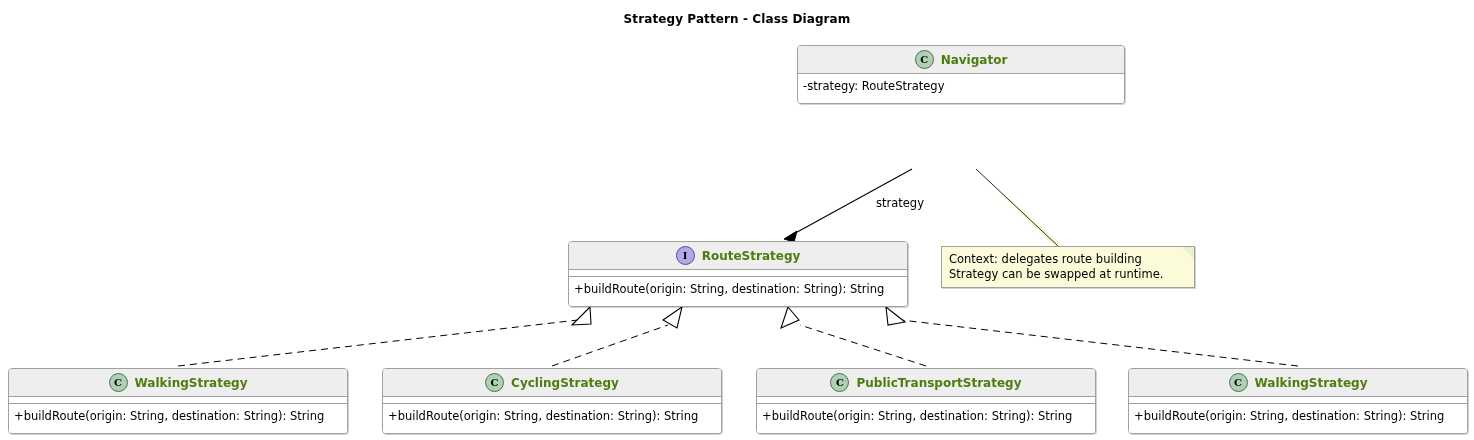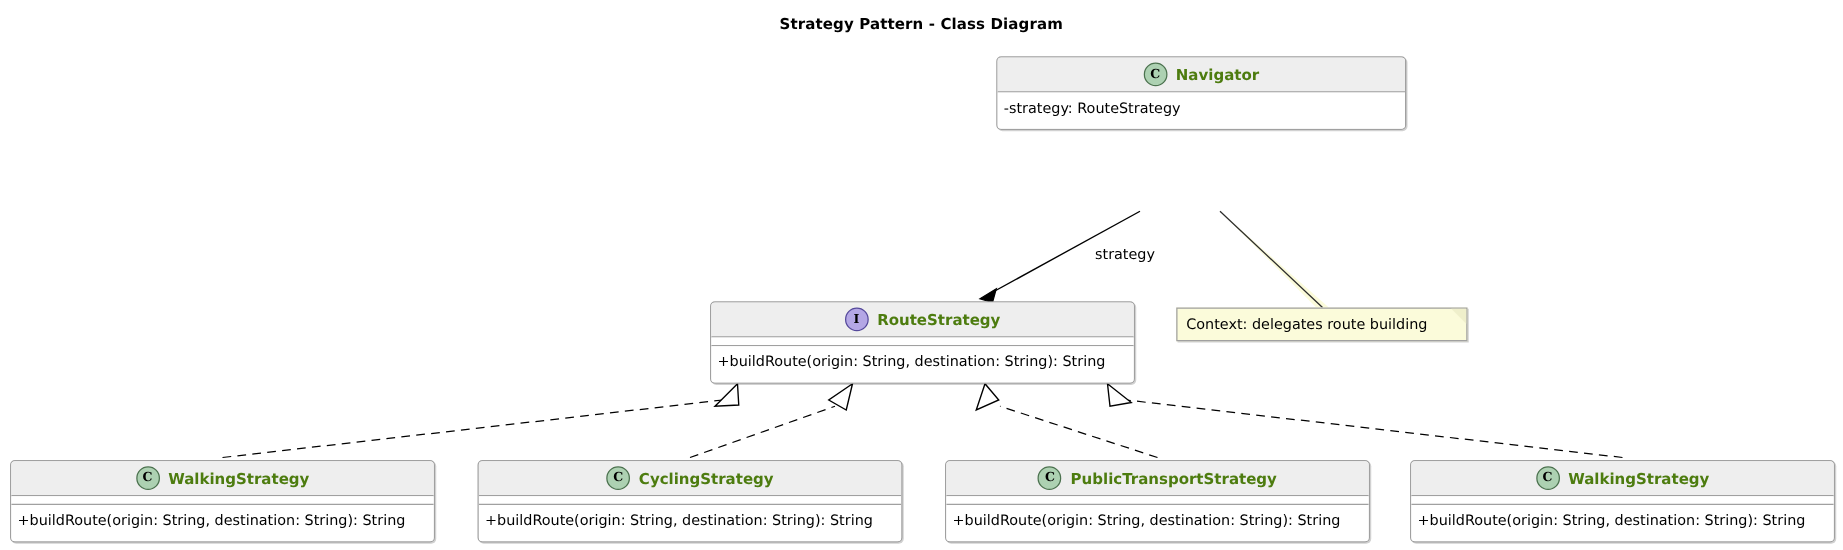--- a/index.html
+++ b/index.html
@@ -182,23 +182,24 @@
     <div class="uml-header">
       <span class="type-icon ifc">I</span>
       <span class="uml-name iface">RouteStrategy</span>
     </div>
     <div class="uml-compartment empty"></div>
     <div class="uml-compartment">
       <div class="uml-member">+buildRoute(origin: String, destination: String): String</div>
     </div>
   </div>
 
-  <div class="uml-note" style="left:941px; top:246px; width:233px;">
+  <div class="uml-note" style="left:941px; top:246px; width:254px;">
     <div class="fold"></div>
     <div class="note-line">Context: delegates route building</div>
+    <div class="note-line">Strategy can be swapped at runtime.</div>
   </div>
 
   <div class="uml-box" style="left:8px; top:368px; width:340px;">
     <div class="uml-header">
       <span class="type-icon cls">C</span>
       <span class="uml-name">WalkingStrategy</span>
     </div>
     <div class="uml-compartment empty"></div>
     <div class="uml-compartment">
       <div class="uml-member">+buildRoute(origin: String, destination: String): String</div>

